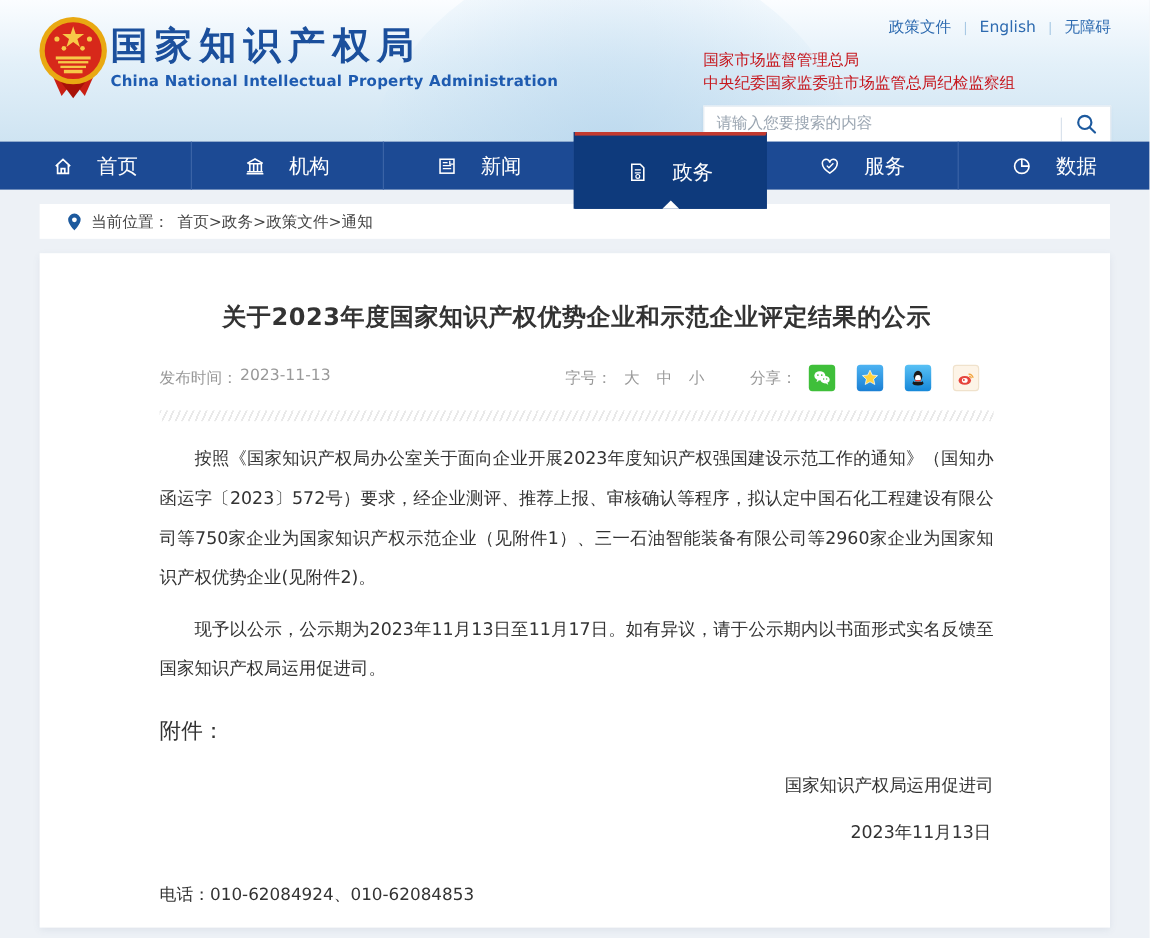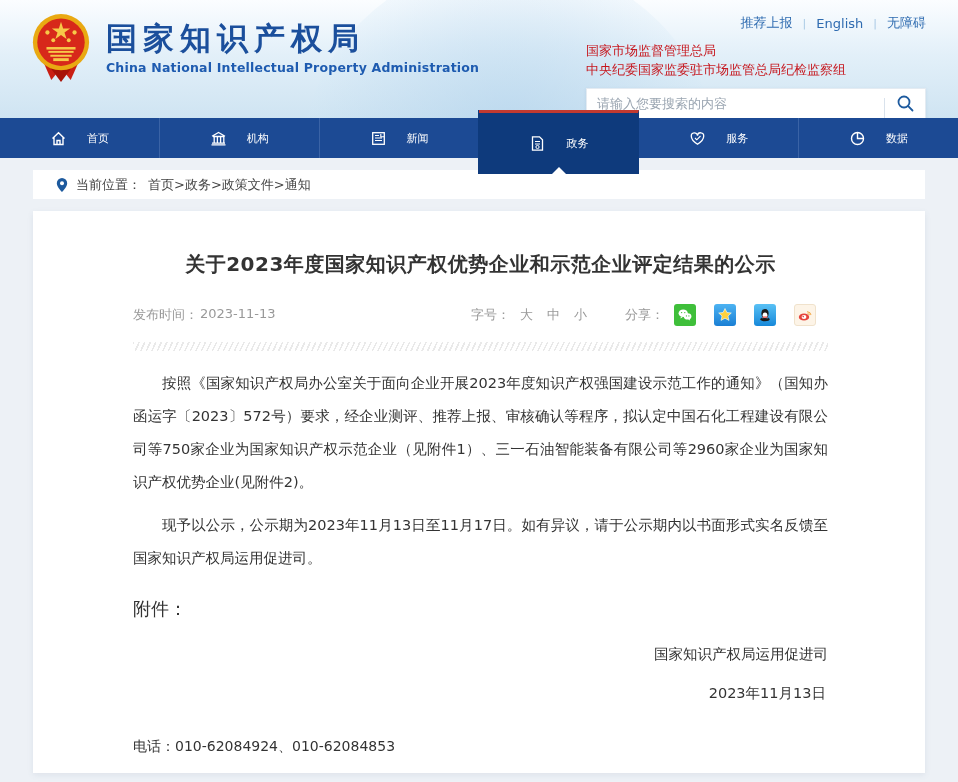--- a/index.html
+++ b/index.html
@@ -10,21 +10,21 @@
   .header {
     position:relative; height:118px;
     background:linear-gradient(180deg,#fbfdff 0%, #e3f0f9 45%, #cfe4f2 100%);
     overflow:hidden;
   }
   .header::before{
     content:""; position:absolute; left:300px; top:-40px; width:420px; height:420px;
     border-radius:50%;
     background:radial-gradient(circle at 50% 40%, rgba(173,208,235,.55), rgba(210,232,246,.15) 60%, transparent 70%);
   }
-  .brand { position:absolute; left:30px; top:12px; display:flex; align-items:center; gap:14px; }
+  .brand { position:absolute; left:30px; top:12px; display:flex; align-items:center; }
   .emblem { width:62px; height:72px; }
   .brand-text .cn { font-size:31px; font-weight:bold; color:#1b4f9c; letter-spacing:6px; line-height:1.1; }
   .brand-text .en { font-size:12.5px; font-weight:bold; color:#1e5bb0; margin-top:4px; letter-spacing:.2px; }
 
   .header-right { position:absolute; right:32px; top:14px; width:340px; }
   .top-links { display:flex; justify-content:flex-end; align-items:center; gap:10px; font-size:13px; color:#2e6bb0; }
   .top-links a { color:#2e6bb0; text-decoration:none; cursor:pointer; }
   .top-links .sep { color:#a8c9e4; font-size:11px; }
   .org-lines { margin-top:9px; font-size:13px; color:#c6171e; line-height:19px; }
   .search-box {
@@ -37,21 +37,21 @@
     font-family:"DejaVu Sans","Liberation Sans",sans-serif;
   }
   .search-box input::placeholder { color:#9aa5b1; }
   .search-divider { width:1px; height:20px; background:#d9e2ec; }
   .search-btn { width:40px; height:100%; display:flex; align-items:center; justify-content:center; cursor:pointer; background:none; border:none; }
 
   
   .nav { position:relative; height:40px; background:#1c4a94; display:flex; z-index:5; }
   .nav-item {
     flex:1; display:flex; align-items:center; justify-content:center; gap:20px;
-    color:#fff; font-size:11px; text-decoration:none; cursor:pointer; position:relative;
+    color:#fff; font-size:17px; text-decoration:none; cursor:pointer; position:relative;
     border-right:1px solid #3a63a6;
   }
   .nav-item:last-child { border-right:none; }
   .nav-item .nicon { display:flex; align-items:center; }
   .nav-item.active {
     background:#0e3a7c; margin-top:-8px; height:64px;
     border-top:3px solid #c23a30; border-right:1px solid #0e3a7c;
     box-shadow:-1px 0 0 #0e3a7c;
   }
   .nav-item.active::after{
@@ -136,21 +136,21 @@
       </g>
     </svg>
     <div class="brand-text">
       <div class="cn">国家知识产权局</div>
       <div class="en">China National Intellectual Property Administration</div>
     </div>
   </div>
 
   <div class="header-right">
     <div class="top-links">
-      <a>推荐上报</a>
+      <a>政策文件</a>
       <span class="sep">|</span>
       <a>English</a>
       <span class="sep">|</span>
       <a>无障碍</a>
     </div>
     <div class="org-lines">
       <div>国家市场监督管理总局</div>
       <div>中央纪委国家监委驻市场监管总局纪检监察组</div>
     </div>
     <div class="search-box">

